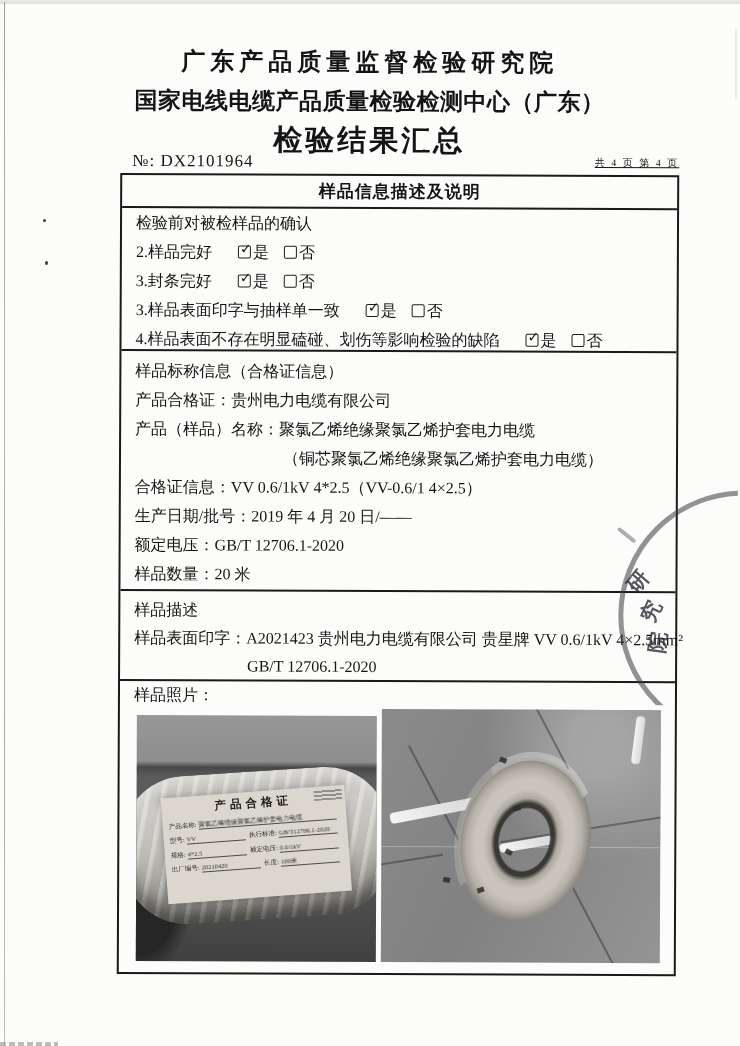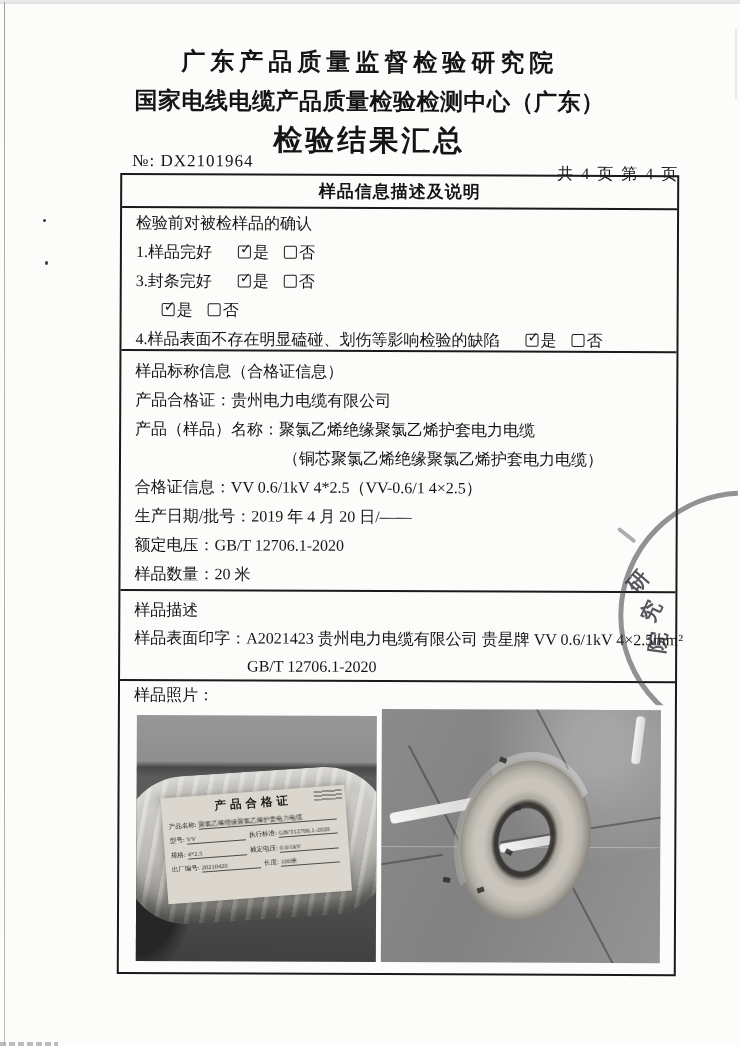--- a/index.html
+++ b/index.html
@@ -21,21 +21,21 @@
   .sp1 { left:43px; top:217px; width:3px; height:3px; }
   .sp2 { left:45px; top:259px; width:3px; height:4px; }
   .sp3 { left:423px; top:147px; width:2px; height:2px; opacity:.7; }
 
   
   .hdr { position:absolute; left:0; right:0; text-align:center; font-weight:bold; white-space:nowrap; }
   .hdr1 { top:44px; font-size:24px; letter-spacing:5px; }
   .hdr2 { top:84px; font-size:23px; letter-spacing:.5px; }
   .hdr3 { top:119px; font-size:29px; letter-spacing:3px; }
   .meta-no { position:absolute; left:133px; top:150px; font-size:17px; letter-spacing:1px; }
-  .meta-page { position:absolute; right:60px; top:161px; font-size:16px; letter-spacing:2px; }
+  .meta-page { position:absolute; right:60px; top:153px; font-size:10px; letter-spacing:2px;text-decoration:underline; }
 
   
   .tbl { position:absolute; left:121px; top:172px; width:559px; height:801px;
     border:2px solid #1a1a1a; box-sizing:border-box; font-size:16px; }
   .trow { border-bottom:2px solid #1a1a1a; box-sizing:border-box; position:relative; }
   .row-title { height:33px; line-height:31px; text-align:center; font-weight:bold; font-size:17px; letter-spacing:1px; }
   .row-confirm { height:143px; padding:5px 8px 0 14px; }
   .row-nominal { height:240px; padding:5px 8px 0 14px; }
   .row-desc { height:90px; padding:5px 8px 0 14px; }
   .row-photos { height:291px; border-bottom:none; padding:4px 0 0 14px; }
@@ -137,27 +137,27 @@
     <div class="meta-no"><span>№:</span> <span>DX2101964</span></div>
     <div class="meta-page">共 4 页 第 4 页</div>
 
     <div class="tbl">
 
       <div class="trow row-title">样品信息描述及说明</div>
 
       <div class="trow row-confirm">
         <div class="cline">检验前对被检样品的确认</div>
         <div class="cline">
-          <span>1.样品完好</span><span class="cb gap-a"><span class="tick">✓</span></span><span class="opt">是</span><span class="cb gap-b"></span><span class="opt">否</span>
+          <span>2.样品完好</span><span class="cb gap-a"><span class="tick">✓</span></span><span class="opt">是</span><span class="cb gap-b"></span><span class="opt">否</span>
         </div>
         <div class="cline">
           <span>3.封条完好</span><span class="cb gap-a"><span class="tick">✓</span></span><span class="opt">是</span><span class="cb gap-b"></span><span class="opt">否</span>
         </div>
         <div class="cline">
-          <span class="cb gap-a"><span class="tick">✓</span></span><span class="opt">是</span><span class="cb gap-b"></span><span class="opt">否</span>
+          <span>3.样品表面印字与抽样单一致</span><span class="cb gap-a"><span class="tick">✓</span></span><span class="opt">是</span><span class="cb gap-b"></span><span class="opt">否</span>
         </div>
         <div class="cline">
           <span>4.样品表面不存在明显磕碰、划伤等影响检验的缺陷</span><span class="cb gap-a"><span class="tick">✓</span></span><span class="opt">是</span><span class="cb gap-b"></span><span class="opt">否</span>
         </div>
       </div>
 
       <div class="trow row-nominal">
         <div class="nline">样品标称信息（合格证信息）</div>
         <div class="nline"><span>产品合格证：</span><span>贵州电力电缆有限公司</span></div>
         <div class="nline"><span>产品（样品）名称：</span><span>聚氯乙烯绝缘聚氯乙烯护套电力电缆</span></div>

